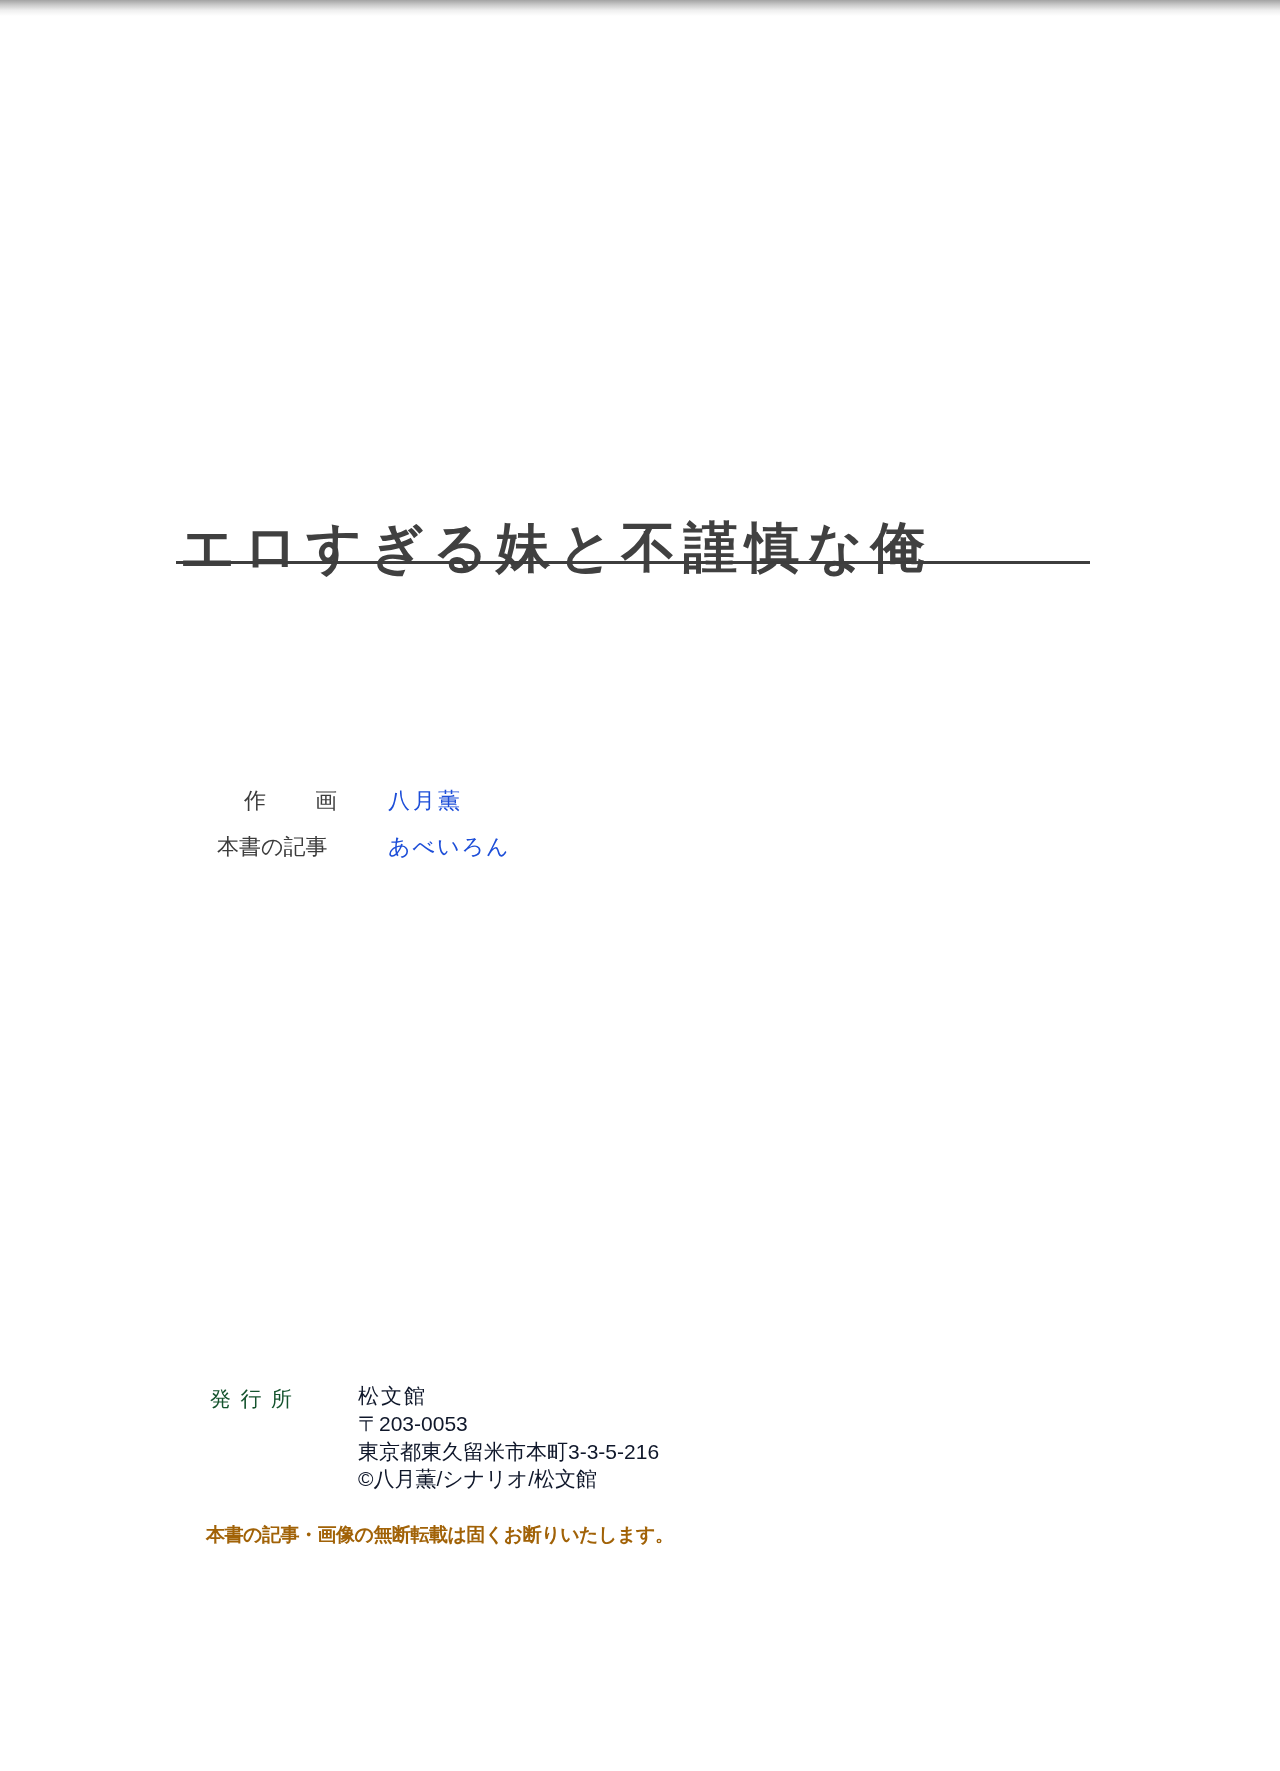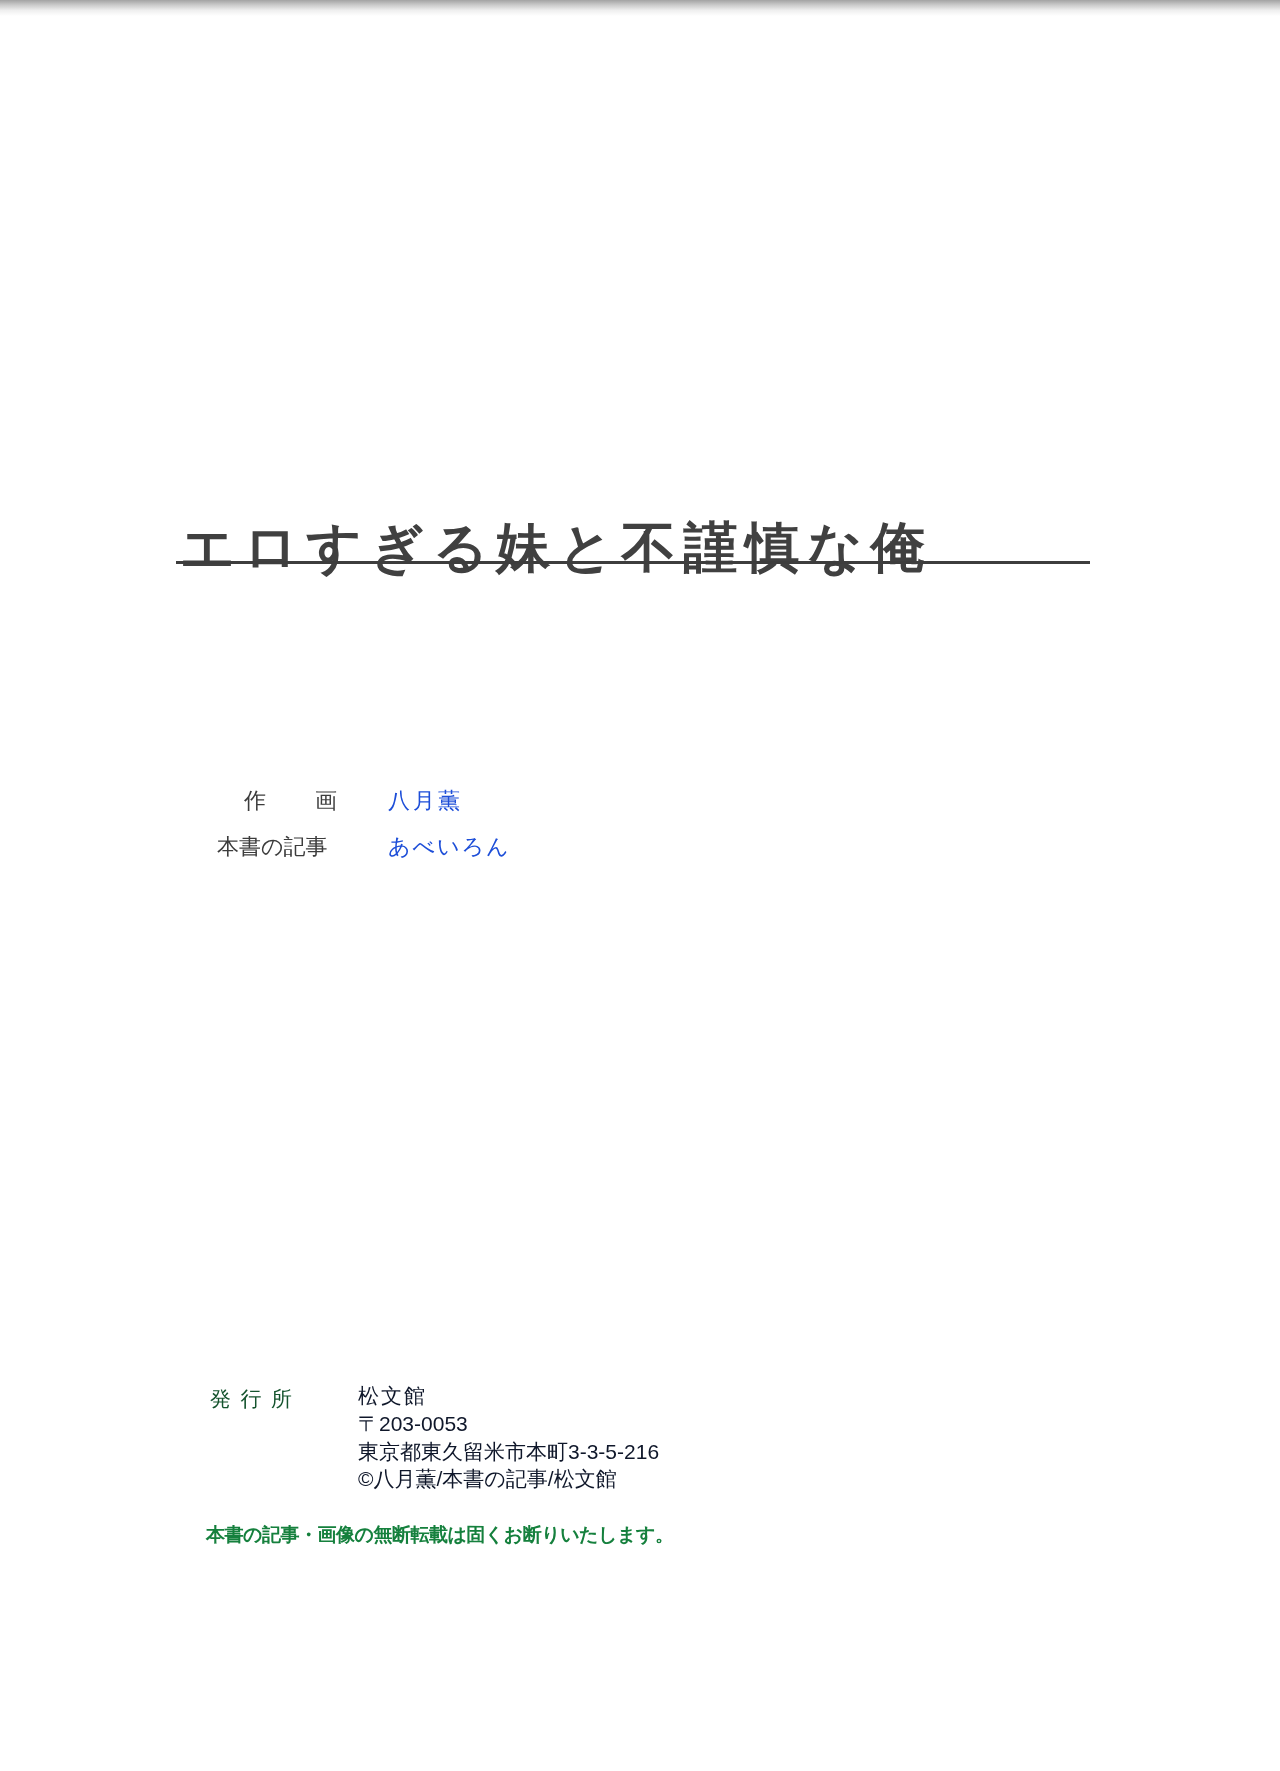--- a/index.html
+++ b/index.html
@@ -83,21 +83,21 @@
   .pub-line.postal    { top: 1413px; text-align: right; }
   .pub-line.address   { top: 1441px; }
   .pub-line.copyright { top: 1468px; }
   .notice {
     position: absolute;
     left: 206px;
     top: 1522px;
     font-size: 19px;
     font-weight: 700;
     letter-spacing: -0.5px;
-    color: #15803d;
+    color: #a16207;
     white-space: nowrap;
   }
 </style>
 </head>
 <body>
 
 <div class="page">
 
   <div class="top-shadow"></div>
 
@@ -108,17 +108,17 @@
   <span class="credit-label art">作画</span>
   <span class="credit-value art">八月薫</span>
 
   <span class="credit-label scenario">本書の記事</span>
   <span class="credit-value scenario">あべいろん</span>
 
   <span class="pub-label">発行所</span>
   <span class="pub-line name">松文館</span>
   <span class="pub-line postal">〒203-0053</span>
   <span class="pub-line address">東京都東久留米市本町3-3-5-216</span>
-  <span class="pub-line copyright">©八月薫/本書の記事/松文館</span>
+  <span class="pub-line copyright">©八月薫/シナリオ/松文館</span>
 
   <div class="notice">本書の記事・画像の無断転載は固くお断りいたします。</div>
 
 </div>
 
 </body></html>

